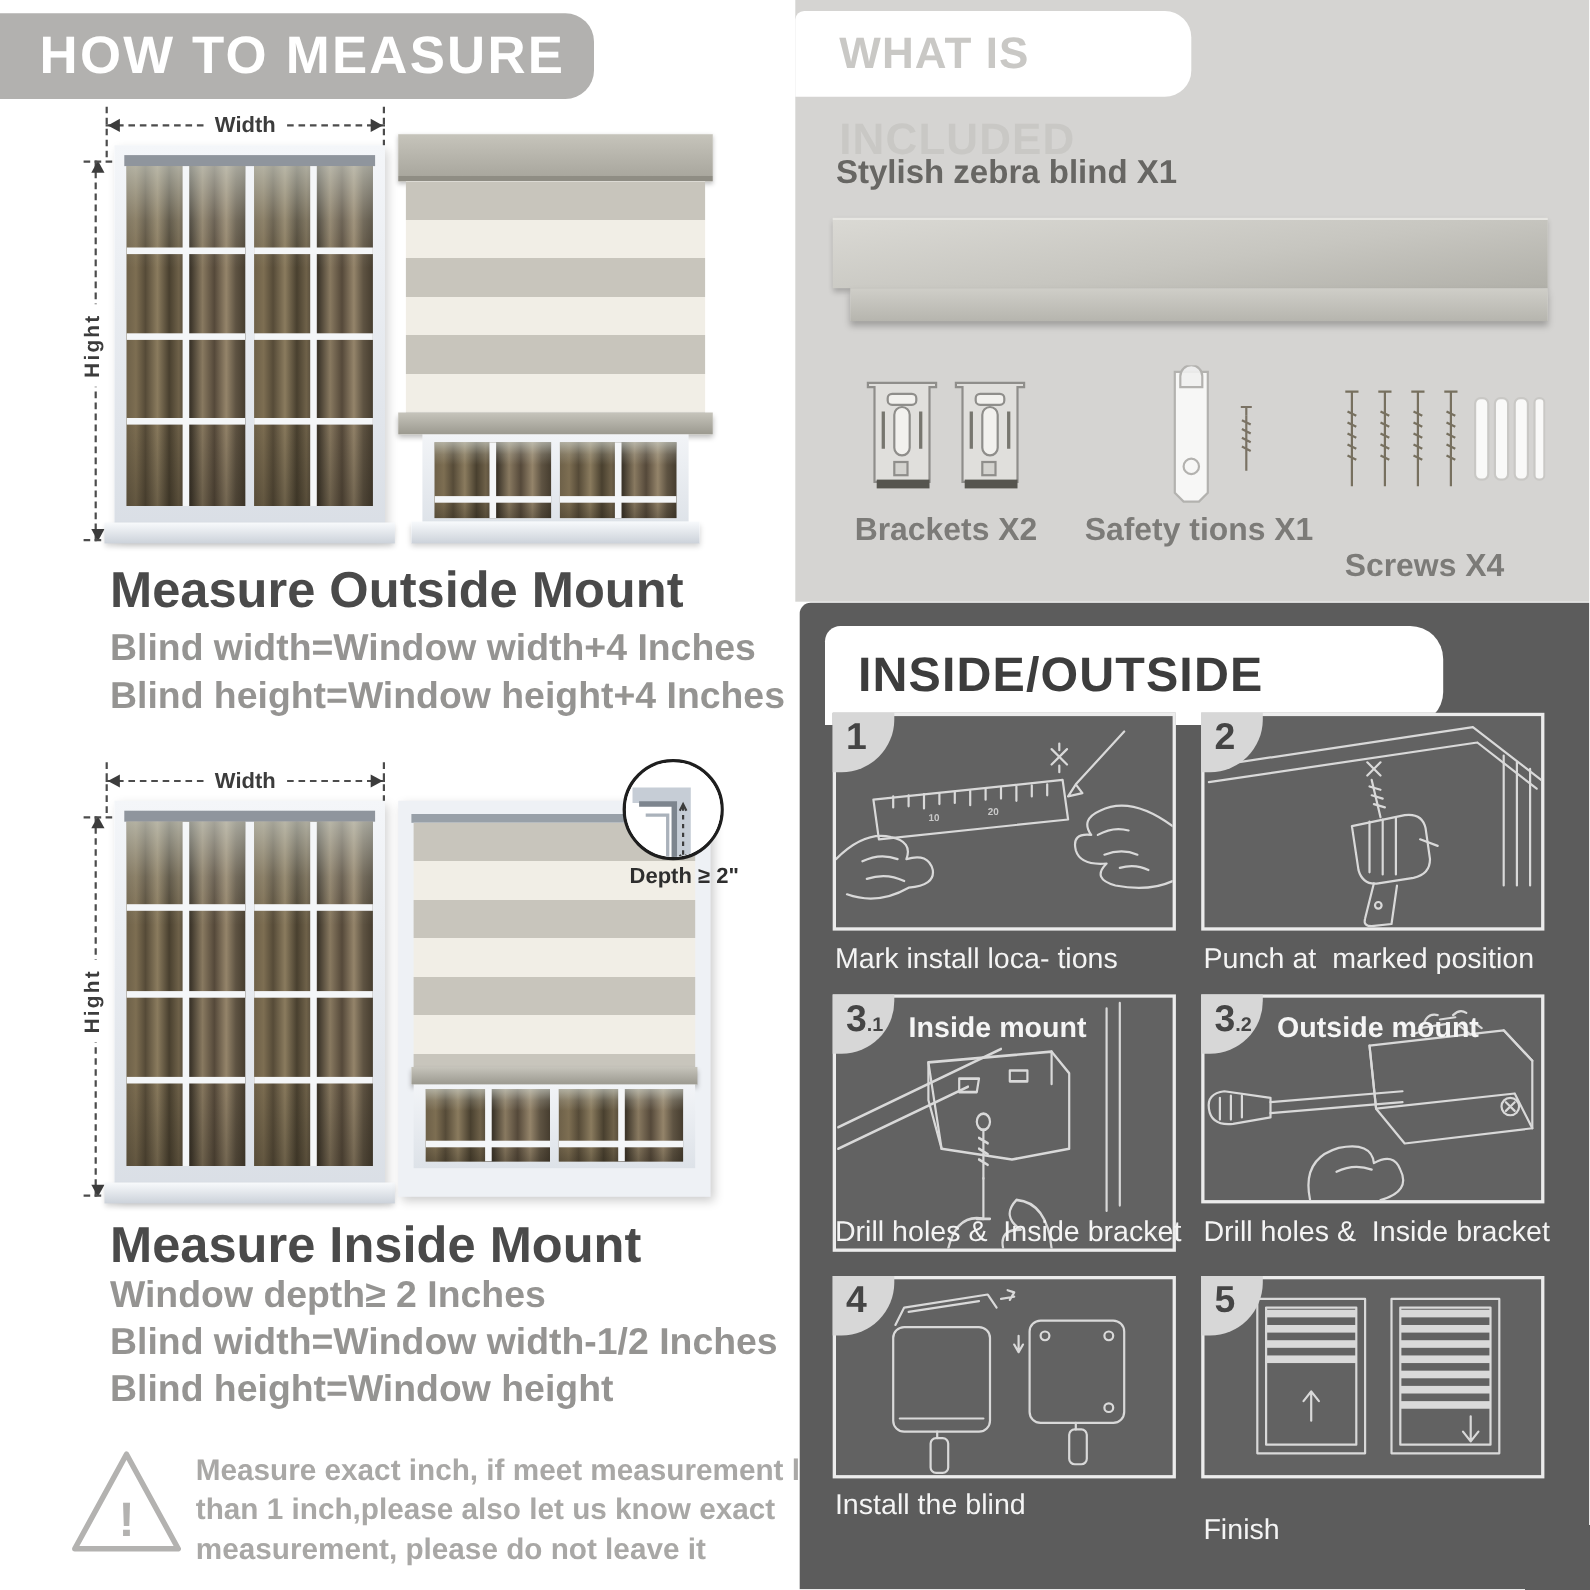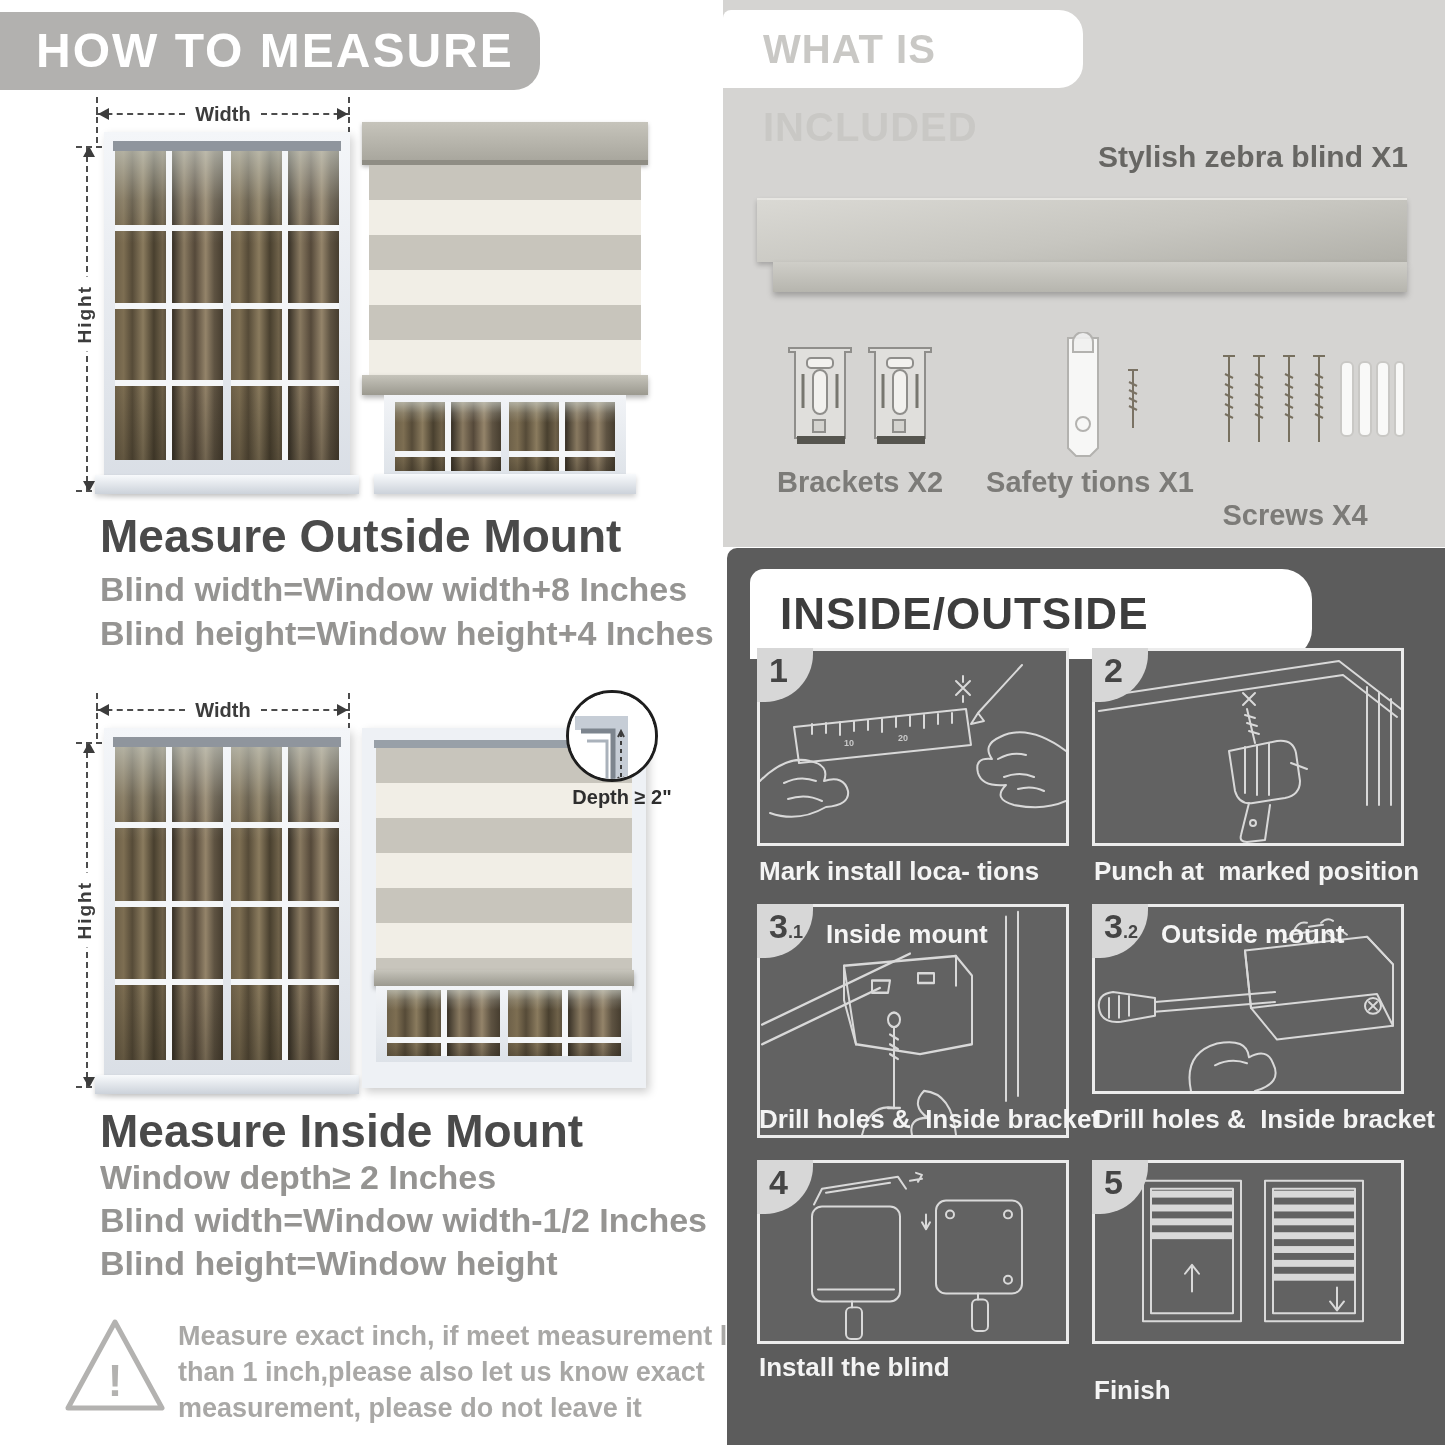--- a/index.html
+++ b/index.html
@@ -66,40 +66,40 @@
   .callout{border-radius:50%;border:3px solid #1e1e1e;background:#ffffff;overflow:hidden;z-index:5;}
   .depth-lbl{font-size:20px;font-weight:bold;color:#2e2e2e;text-align:center;white-space:pre;}
 
   .warn-line{display:block;font-size:27px;font-weight:bold;color:#a9a8a6;line-height:36px;white-space:pre;}
 
   
   .panel-gray{left:723px;top:0;width:722px;height:547px;background:#d5d4d2;}
   .inc-header{left:723px;top:10px;width:360px;height:78px;background:#ffffff;border-radius:8px 24px 24px 0;}
   .inc-header span{display:block;line-height:78px;padding-left:40px;font-size:40px;font-weight:bold;
                    color:#c9c8c5;letter-spacing:1px;}
-  .product-lbl{font-size:30px;font-weight:bold;color:#676663;text-align:right;}
+  .product-lbl{font-size:30px;font-weight:bold;color:#676663;text-align:left;}
   .headrail{background:linear-gradient(172deg,#dad9d4 0%,#c7c6c0 55%,#b1b0a9 100%);
             box-shadow:0 3px 5px rgba(0,0,0,.22);border-top:2px solid #e7e6e2;}
   .headrail-lip{background:linear-gradient(#cfcec8,#b6b5ae);box-shadow:0 4px 6px rgba(0,0,0,.25);}
   .item-lbl{font-size:29px;font-weight:bold;color:#7c7b78;text-align:center;white-space:pre;}
 
   
   .panel-dark{left:727px;top:548px;width:718px;height:897px;background:#5c5c5c;border-radius:10px 0 0 0;}
   .mount-header{left:750px;top:569px;width:562px;height:90px;background:#ffffff;border-radius:14px 30px 30px 0;}
   .mount-header span{display:block;line-height:90px;padding-left:30px;font-size:44px;font-weight:bold;
                      color:#3d3d3d;letter-spacing:1px;}
   .step-panel{border:3px solid #ececec;background:#626262;}
   .step-panel svg{position:absolute;left:0;top:0;width:100%;height:100%;}
   .badge{position:absolute;left:-3px;top:-3px;width:56px;height:54px;background:#d7d7d7;
          border-radius:0 0 48px 0;z-index:3;padding:3px 0 0 12px;}
   .badge .bn{font-size:34px;font-weight:bold;color:#454545;}
   .badge .bs{font-size:18px;font-weight:bold;color:#454545;}
   .step-title{position:absolute;left:66px;top:12px;font-size:26px;font-weight:bold;color:#f5f5f5;
               white-space:pre;z-index:3;}
-  .cap{font-size:26px;font-weight:bold;color:#f4f4f4;white-space:pre;}
+  .cap{font-size:26px;font-weight:normal;color:#f4f4f4;white-space:pre;}
 
   .lineart{stroke:#d9d9d9;stroke-width:2;fill:none;stroke-linecap:round;stroke-linejoin:round;}
 </style>
 </head>
 <body>
 
 <div id="stage">
 
   <div class="abs banner-left">
     <span>HOW TO MEASURE</span>
@@ -151,21 +151,21 @@
       </div>
       <div class="sash sash-r scene" style="top:7px;bottom:9px;">
         <i class="mv"></i>
           <i class="mh mh3"></i>
       </div>
     </div>
     <div class="abs sill" style="left:12px;right:12px;top:352px;bottom:auto;height:20px;"></div>
   </div>
 
   <div class="abs h1-dark" style="left:100px;top:509px;">Measure Outside Mount</div>
-  <div class="abs line-gray" style="left:100px;top:570px;">Blind width=Window width+8 Inches</div>
+  <div class="abs line-gray" style="left:100px;top:570px;">Blind width=Window width+4 Inches</div>
   <div class="abs line-gray" style="left:100px;top:614px;">Blind height=Window height+4 Inches</div>
 
   <div class="abs wmeasure" style="left:96px;top:699px;width:254px;">
     <i class="tick tl"></i>
     <i class="tick tr"></i>
     <i class="ah ah-l"></i>
     <span class="dash"></span>
     <span class="lbl">Width</span>
     <span class="dash"></span>
     <i class="ah ah-r"></i>

